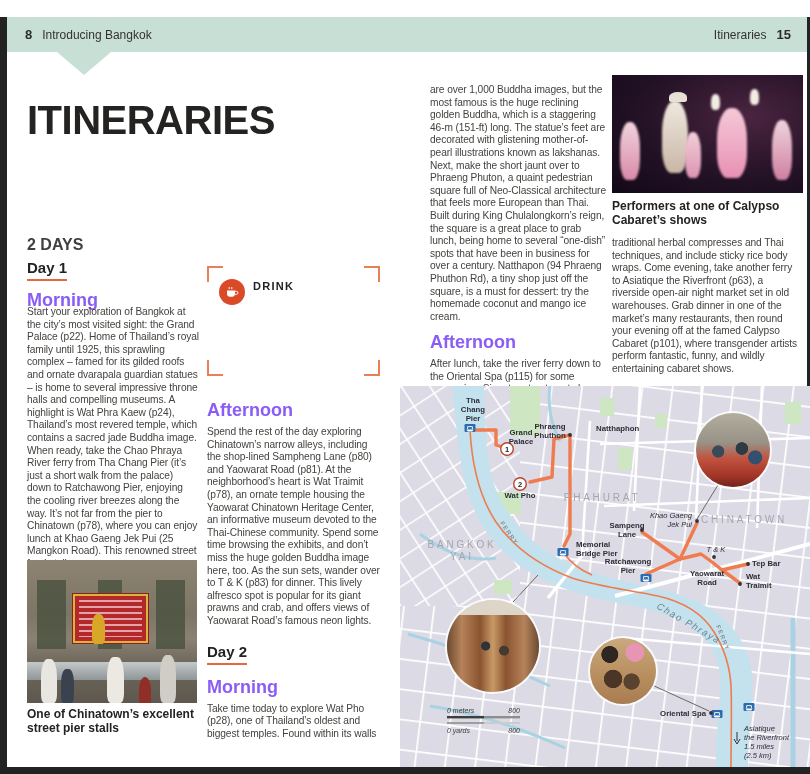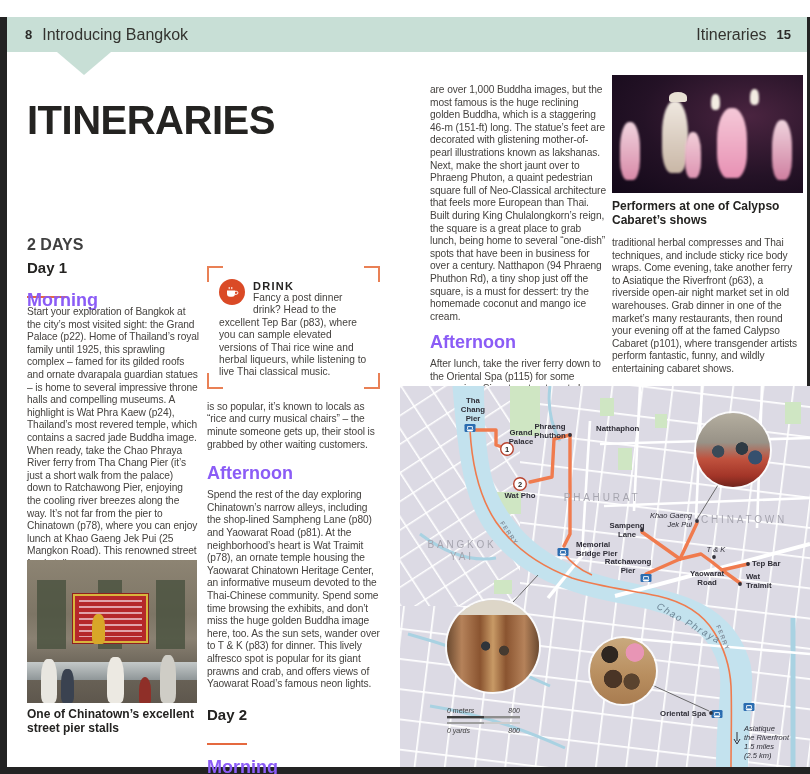--- a/index.html
+++ b/index.html
@@ -5,32 +5,32 @@
   html,body{margin:0;padding:0;background:#fff;}
   .page{position:relative;width:810px;height:774px;background:#fff;overflow:hidden;
         font-family:"Liberation Sans",sans-serif;color:#45423f;}
   .edge{position:absolute;background:#232323;}
   .edge-left{left:0;top:17px;width:7px;height:757px;}
   .edge-bottom{left:0;top:767px;width:810px;height:7px;}
   .edge-right{right:0;top:17px;width:3px;height:757px;}
   .header{position:absolute;left:7px;right:3px;top:17px;height:35px;background:#c8dfd6;
           display:flex;align-items:center;padding:0 16px 0 18px;box-sizing:border-box;}
   .header .pnum{font-weight:700;font-size:13px;color:#2c2c2a;}
-  .header .ptitle{font-size:16px;color:#33332f;margin:0 10px;}
+  .header .ptitle{font-size:12px;color:#33332f;margin:0 10px;}
   .header .spacer{flex:1;}
   .notch{position:absolute;left:57px;top:52px;width:0;height:0;
          border-left:27px solid transparent;border-right:27px solid transparent;
          border-top:23px solid #c8dfd6;}
   .big-title{position:absolute;left:27px;top:98px;font-size:40px;font-weight:700;
              letter-spacing:-0.5px;color:#242321;}
   .intro{position:absolute;left:27px;top:152px;width:338px;font-weight:700;font-size:12.4px;
          line-height:16.2px;color:#242321;}
   .h-2days{position:absolute;left:27px;top:236px;font-size:16px;font-weight:700;color:#404040;}
   .day-head{font-size:15px;font-weight:700;color:#242321;display:inline-block;
-            border-bottom:2px solid #e5693f;padding-bottom:20px;}
+            border-bottom:2px solid #e5693f;padding-bottom:3px;}
   .day1-pos{position:absolute;left:27px;top:259px;}
   .sub-head{font-size:18px;font-weight:700;color:#8b5cf6;}
   .morn1-pos{position:absolute;left:27px;top:290px;}
   .body-txt{font-size:10.2px;line-height:12.6px;letter-spacing:-0.1px;color:#45423f;margin:0;}
   .col1-txt{position:absolute;left:27px;top:306px;width:172px;}
   .col2{position:absolute;left:207px;top:266px;width:173px;}
   .col3{position:absolute;left:430px;top:84px;width:180px;}
   .col4{position:absolute;left:612px;top:75px;width:191px;}
   .caption{font-size:12px;font-weight:700;line-height:13.5px;color:#242321;}
   .cap1{position:absolute;left:27px;top:708px;width:172px;}
@@ -118,23 +118,21 @@
       <span class="corner c-bl"></span>
       <span class="corner c-br"></span>
       <span class="drink-icon">
         <svg width="14" height="13" viewBox="0 0 14 13">
           <path d="M2 4.5h8v3.2a3 3 0 0 1-3 3H5a3 3 0 0 1-3-3z" fill="#fff"></path>
           <path d="M10 5.3h1.4a1.5 1.5 0 0 1 0 3H10" stroke="#fff" stroke-width="1" fill="none"></path>
           <path d="M4.2 1v2.2M6.8 1v2.2" stroke="#fff" stroke-width="1"></path>
         </svg>
       </span>
       <div class="drink-label">DRINK</div>
-      <div class="drink-text">Fancy a post dinner drink? Head to the excellent Tep Bar (p83), where you can sample elevated versions of Thai rice wine and herbal liqueurs, while listening to live Thai classical music.</div>
     </div>
-    <p class="body-txt">is so popular, it’s known to locals as “rice and curry musical chairs” – the minute someone gets up, their stool is grabbed by other waiting customers.</p>
     <div class="sp12"></div>
     <div class="sub-head">Afternoon</div>
     <div class="sp6"></div>
     <p class="body-txt">Spend the rest of the day exploring Chinatown’s narrow alleys, including the shop-lined Sampheng Lane (p80) and Yaowarat Road (p81). At the neighborhood’s heart is Wat Traimit (p78), an ornate temple housing the Yaowarat Chinatown Heritage Center, an informative museum devoted to the Thai-Chinese community. Spend some time browsing the exhibits, and don’t miss the huge golden Buddha image here, too. As the sun sets, wander over to T &amp; K (p83) for dinner. This lively alfresco spot is popular for its giant prawns and crab, and offers views of Yaowarat Road’s famous neon lights.</p>
     <div class="sp16"></div>
     <span class="day-head">Day 2</span>
     <div class="sp12"></div>
     <div class="sub-head">Morning</div>
     <div class="sp6"></div>
     <p class="body-txt">Take time today to explore Wat Pho (p28), one of Thailand’s oldest and biggest temples. Found within its walls</p>

